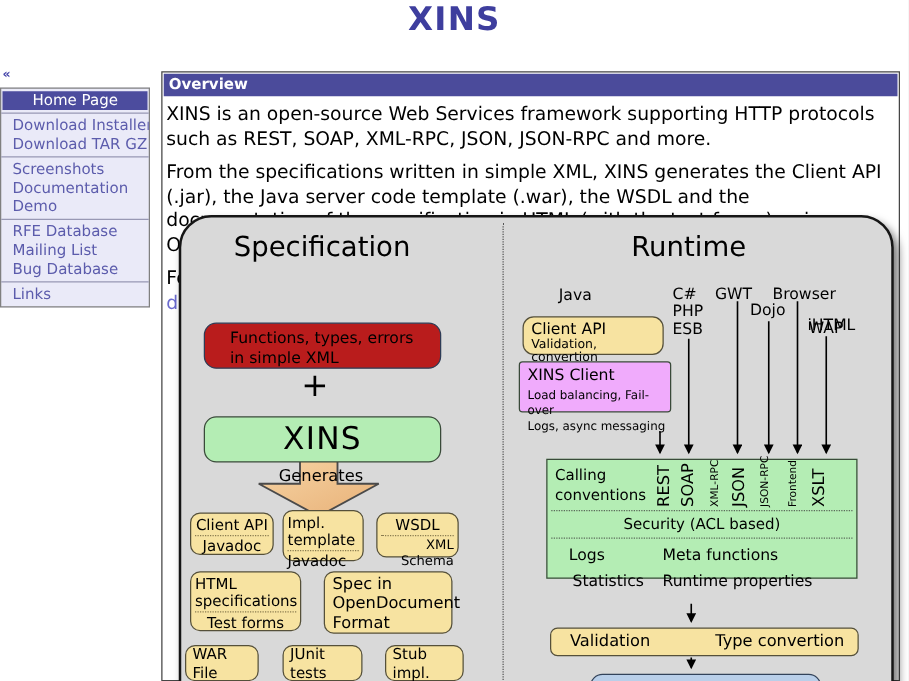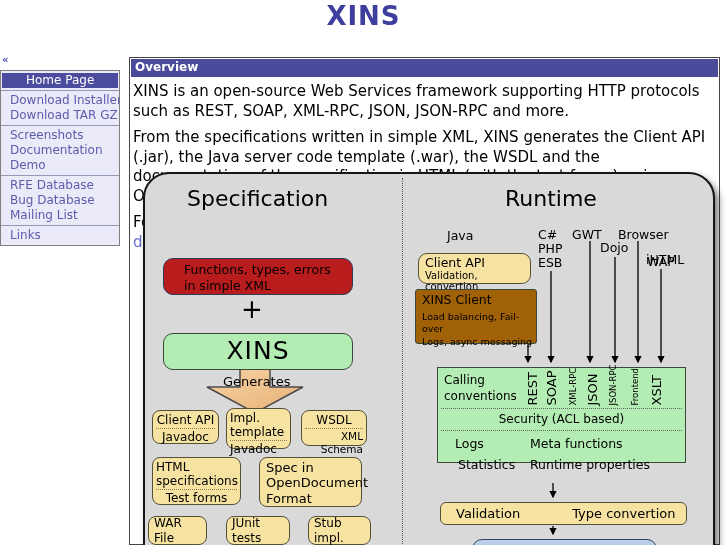--- a/index.html
+++ b/index.html
@@ -110,22 +110,22 @@
   .capi {
     left: 273px; top: 79px; width: 113px; height: 31px;
     background: #f7e3a1; border: 1.5px solid #55503a; border-radius: 9px;
     padding: 1px 0 0 6px;
   }
   .capi span { position: static; display: block; }
   .capi-title { font-size: 12.5px; }
   .capi-sub { font-size: 10px; }
 
   .xclient {
-    left: 270px; top: 115px; width: 122px; height: 55px;
-    background: #a16207; border: 1.5px solid #3a4a3a; border-radius: 3px;
+    left: 270px; top: 115px; width: 122px; height: 41px;
+    background: #f0abfc; border: 1.5px solid #3a4a3a; border-radius: 3px;
     padding: 2px 0 0 6px;
   }
   .xclient span { position: static; display: block; }
   .xc-title { font-size: 12.5px; }
   .xc-sub { font-size: 9.5px; line-height: 1.3; margin-top: 4px; }
 
   .calling {
     left: 292px; top: 193px; width: 249px; height: 96px;
     background: #b4edb4; border: 1.5px solid #3a4a3a;
   }
@@ -180,22 +180,22 @@
     <a class="item" href="#">Download Installer</a>
     <a class="item" href="#">Download TAR GZ</a>
   </div>
   <div class="group">
     <a class="item" href="#">Screenshots</a>
     <a class="item" href="#">Documentation</a>
     <a class="item" href="#">Demo</a>
   </div>
   <div class="group">
     <a class="item" href="#">RFE Database</a>
+    <a class="item" href="#">Mailing List</a>
     <a class="item" href="#">Bug Database</a>
-    <a class="item" href="#">Mailing List</a>
   </div>
   <div class="group">
     <a class="item" href="#">Links</a>
   </div>
 </div>
 
 <div class="main-box">
   <div class="overview-bar">Overview</div>
   <p>XINS is an open-source Web Services framework supporting HTTP protocols such as REST, SOAP, XML-RPC, JSON, JSON-RPC and more.</p>
   <p>From the specifications written in simple XML, XINS generates the Client API (.jar), the Java server code template (.war), the WSDL and the documentation of the specification in HTML (with the test forms) or in OpenDocument format.</p>

